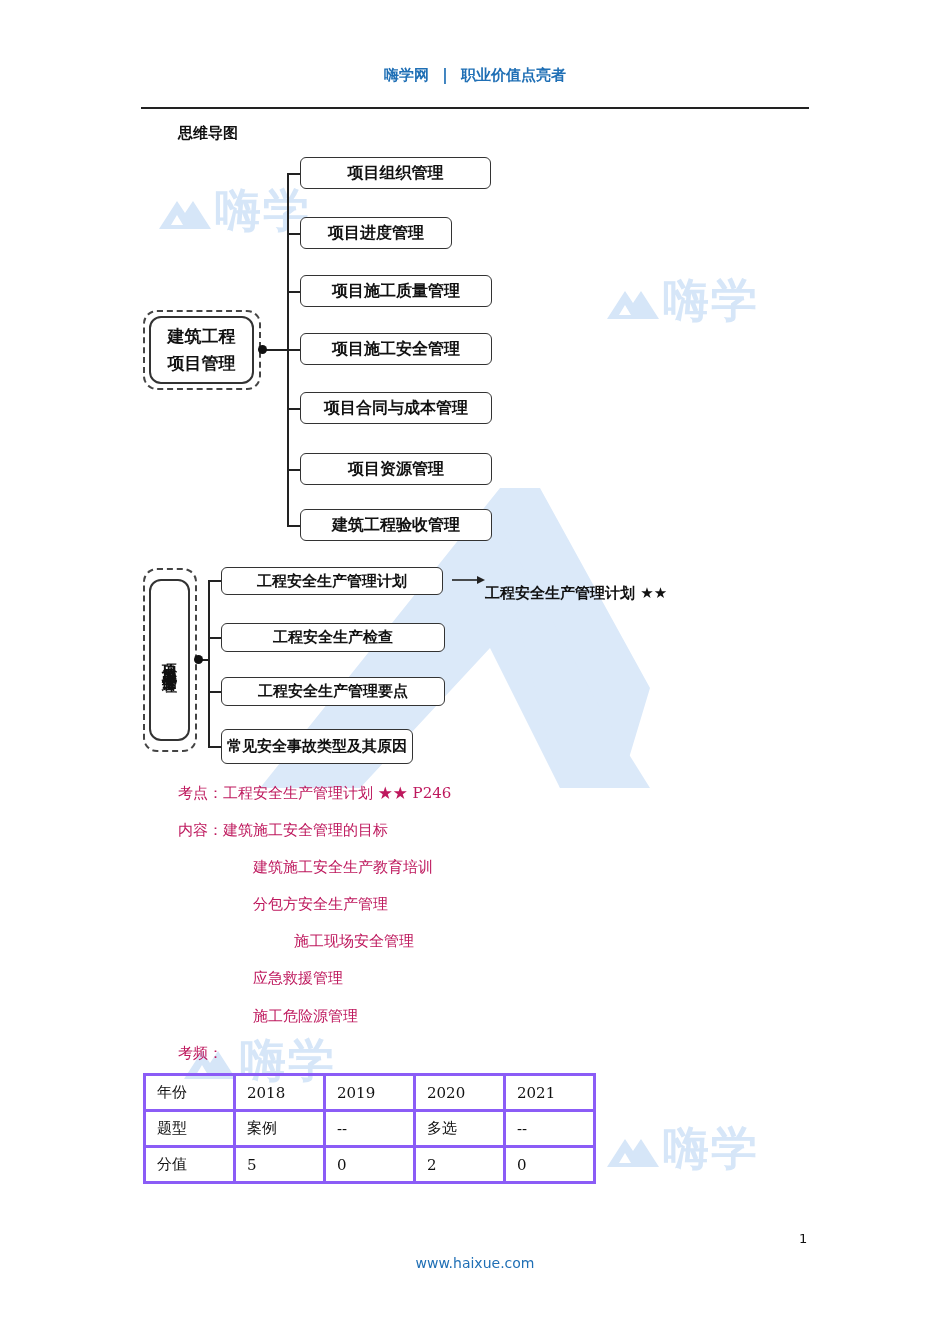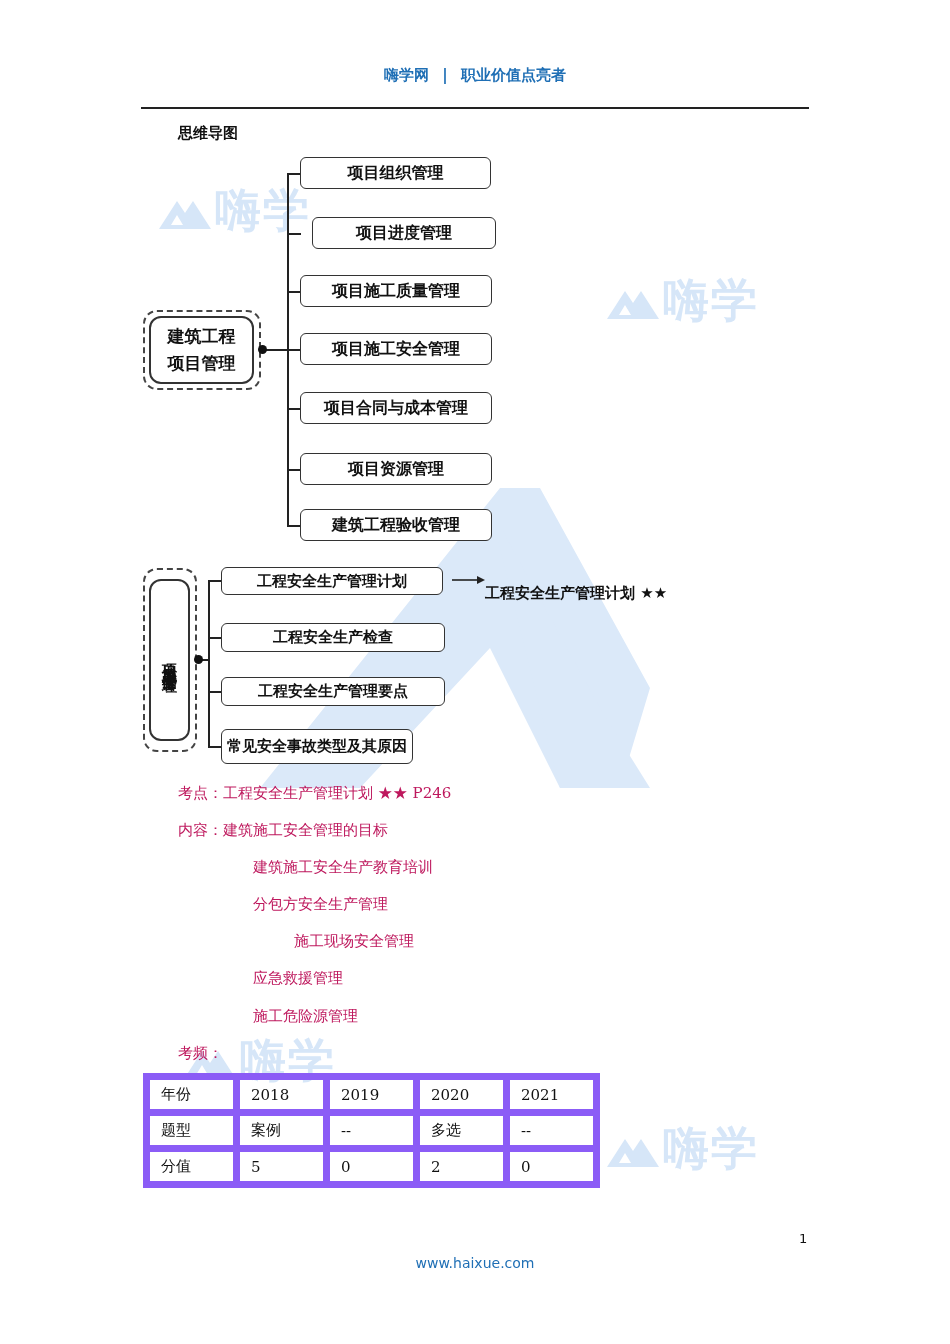--- a/index.html
+++ b/index.html
@@ -22,21 +22,21 @@
   .root-inner { position:absolute; border:2px solid #333; border-radius:12px; background:#fff; box-sizing:border-box;
                 font-size:17px; font-weight:bold; display:flex; align-items:center; justify-content:center;
                 text-align:center; line-height:27px; z-index:3; }
   .line { position:absolute; background:#222; z-index:2; }
   .dot { position:absolute; width:9px; height:9px; border-radius:50%; background:#111; z-index:3; }
   .vert-text { writing-mode:vertical-rl; text-orientation:upright; letter-spacing:2px; }
   .arrow-label { position:absolute; left:485px; top:584px; font-size:15px; font-weight:bold; z-index:2; }
   .body-text { position:absolute; font-family:"DejaVu Serif", serif; font-size:15px; color:#be185d; z-index:2; }
   table.freq { position:absolute; left:143px; top:1073px; border-collapse:collapse; z-index:2;
                font-family:"DejaVu Serif", serif; font-size:15px; }
-  table.freq td { border:7px solid #8b5cf6; width:90px; height:36px; padding:0 0 0 11px; box-sizing:border-box; }
+  table.freq td { border:3px solid #8b5cf6; width:90px; height:36px; padding:0 0 0 11px; box-sizing:border-box; }
   .footer-url { position:absolute; left:0; width:950px; text-align:center; top:1255px; font-size:14px; color:#1f6fb5; z-index:2; }
   .page-num { position:absolute; left:799px; top:1231px; font-size:13px; z-index:2; }
 </style>
 </head>
 <body>
 
 <svg class="big-tri" width="500" height="300" viewBox="0 0 500 300">
   <polygon points="80,300 320,0 360,0 470,200 440,300 380,300 310,160 180,300" fill="#dbe9f9"></polygon>
   <polygon points="310,20 420,220 470,300 380,300" fill="#dbe9f9"></polygon>
 </svg>
@@ -88,21 +88,21 @@
 
 <div class="line" style="left:287px; top:173px; width:14px; height:1.6px;"></div>
 <div class="line" style="left:287px; top:233px; width:14px; height:1.6px;"></div>
 <div class="line" style="left:287px; top:291px; width:14px; height:1.6px;"></div>
 <div class="line" style="left:287px; top:349px; width:14px; height:1.6px;"></div>
 <div class="line" style="left:287px; top:408px; width:14px; height:1.6px;"></div>
 <div class="line" style="left:287px; top:469px; width:14px; height:1.6px;"></div>
 <div class="line" style="left:287px; top:525px; width:14px; height:1.6px;"></div>
 
 <div class="node" style="left:300px; top:157px; width:191px; height:32px;">项目组织管理</div>
-<div class="node" style="left:300px; top:217px; width:184px; height:32px;margin-left:12px;">项目进度管理</div>
+<div class="node" style="left:300px; top:217px; width:152px; height:32px;">项目进度管理</div>
 <div class="node" style="left:300px; top:275px; width:192px; height:32px;">项目施工质量管理</div>
 <div class="node" style="left:300px; top:333px; width:192px; height:32px;">项目施工安全管理</div>
 <div class="node" style="left:300px; top:392px; width:192px; height:32px;">项目合同与成本管理</div>
 <div class="node" style="left:300px; top:453px; width:192px; height:32px;">项目资源管理</div>
 <div class="node" style="left:300px; top:509px; width:192px; height:32px;">建筑工程验收管理</div>
 
 <div class="root-outer" style="left:143px; top:568px; width:54px; height:184px;"></div>
 <div class="root-inner vert-text" style="left:149px; top:579px; width:41px; height:162px; font-size:15px; line-height:20px;">项目施工安全管理</div>
 <div class="dot" style="left:194px; top:655px;"></div>
 <div class="line" style="left:200px; top:659px; width:9px; height:1.6px;"></div>

